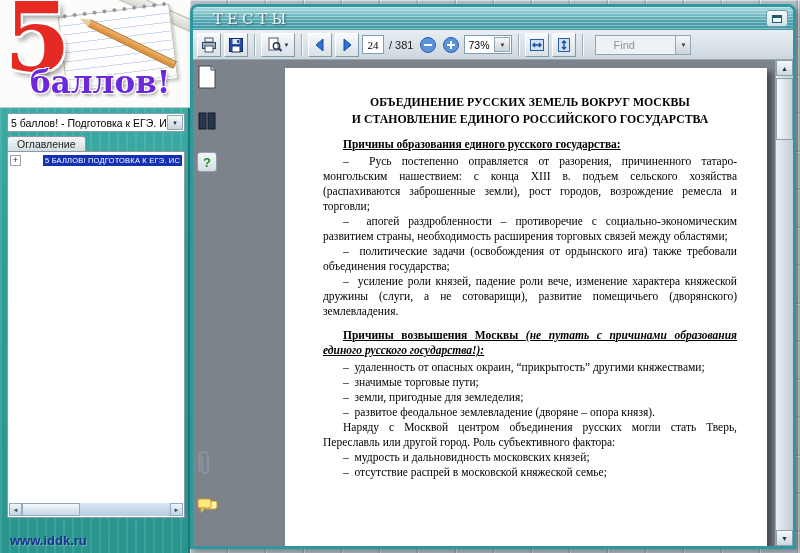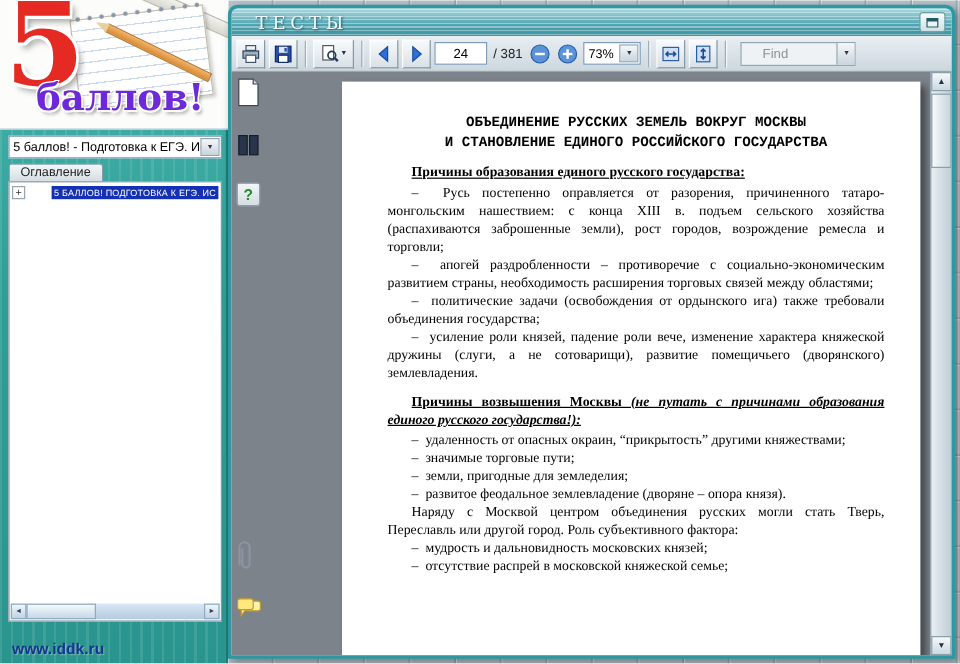--- a/index.html
+++ b/index.html
@@ -51,37 +51,37 @@
       linear-gradient(180deg,#a9d9df,#4aa0ac 65%,#3f95a1);}
   .window-title{margin-left:20px;font-family:"DejaVu Serif",serif;font-size:15px;letter-spacing:4px;color:#eef8fa;text-shadow:1px 1px 2px #1d5a62;}
   .win-btn{position:absolute;right:5px;top:3px;width:22px;height:17px;background:linear-gradient(#f7fbfc,#cfe2e6);border:1px solid #73a0a7;border-radius:3px;display:flex;align-items:center;justify-content:center;cursor:pointer;}
   .win-glyph{width:10px;height:8px;border:1px solid #245a63;border-top-width:3px;background:#eaf4f6;}
   .toolbar{height:30px;background:linear-gradient(#e9eff3,#ccd7de);border-bottom:1px solid #98a8b2;display:flex;align-items:center;padding:0 4px;gap:3px;}
   button{background:none;border:none;padding:0;font:inherit;cursor:pointer;}
   .tb-btn{width:24px;height:24px;flex:0 0 auto;border:1px solid;border-color:#ffffff #8798a2 #8798a2 #ffffff;background:linear-gradient(#f8fafb,#d8e1e7);display:flex;align-items:center;justify-content:center;}
   .tb-wide{width:34px;gap:1px;}
   .sep{width:1px;height:22px;background:#9dacb5;box-shadow:1px 0 0 rgba(255,255,255,.8);margin:0 3px;flex:0 0 1px;}
   .caret{font-size:6px;color:#234;}
-  .page-input{width:44px;height:19px;border:1px solid #7f9db9;background:#fff;font-size:11px;text-align:center;font-family:Liberation Sans, sans-serif;}
+  .page-input{width:22px;height:19px;border:1px solid #7f9db9;background:#fff;font-size:11px;text-align:center;font-family:Liberation Serif, serif;}
   .page-total{font-size:11px;color:#222;padding:0 2px;white-space:nowrap;}
   .round-btn{width:20px;height:20px;flex:0 0 auto;display:flex;align-items:center;justify-content:center;}
   .zoom-combo{width:48px;height:19px;background:#fff;border:1px solid #7f9db9;display:flex;align-items:center;flex:0 0 auto;}
   .zoom-text{flex:1;font-size:10.5px;padding-left:3px;}
   .findbox{width:96px;height:20px;border:1px solid #93a6b4;background:#eef2f5;display:flex;align-items:center;flex:0 0 auto;margin-left:6px;}
   .findbox input{flex:1;min-width:0;border:none;background:transparent;font-size:11px;padding-left:17px;outline:none;color:#333;font-family:"Liberation Sans",sans-serif;}
   .findbox input::placeholder{color:#8a949c;opacity:1;}
   .find-arrow{width:15px;height:18px;background:linear-gradient(#f5f8fa,#c9d4dc);border-left:1px solid #93a6b4;display:flex;align-items:center;justify-content:center;font-size:6px;color:#334;}
   
   .docarea{position:absolute;left:0;right:0;top:53px;bottom:0;background:#7c838a;overflow:hidden;}
   .strip-btn{position:absolute;left:4px;display:flex;align-items:center;justify-content:center;}
   .s1{top:5px;} .s2{top:52px;} .s3{top:92px;width:20px;height:20px;background:linear-gradient(#f2f6f8,#d4dde2);border:1px solid #8fa0aa;border-radius:3px;font-weight:bold;font-size:13px;color:#1f8a2e;}
   .s4{top:390px;} .s5{top:438px;}
   .page{position:absolute;left:92px;top:8px;bottom:-6px;width:482px;background:#ffffff;box-shadow:5px 4px 6px rgba(0,0,0,.45);
     padding:26px 30px 0 38px;font-family:"Liberation Serif","DejaVu Serif",serif;font-size:11.5px;line-height:15px;color:#000;overflow:hidden;}
-  .doc-title{text-align:center;font-weight:bold;font-size:11.8px;line-height:16.5px;margin-bottom:10px;font-family:Liberation Mono, monospace;}
+  .doc-title{text-align:center;font-weight:bold;font-size:11.8px;line-height:16.5px;margin-bottom:10px;}
   .h{font-weight:bold;text-indent:20px;margin-top:9px;margin-bottom:2px;text-align:justify;}
   .u{text-decoration:underline;}
   .note{font-style:italic;}
   .p{text-indent:20px;text-align:justify;}
   
   .vscroll{position:absolute;right:0;top:0;bottom:0;width:18px;background:linear-gradient(90deg,#e9eff4,#bfccd6);border-left:1px solid #96a5af;}
   .vs-btn{position:absolute;left:0;width:17px;height:16px;background:linear-gradient(#f5f9fb,#ccd8e0);border:1px solid #8ca0ab;display:flex;align-items:center;justify-content:center;font-size:7px;color:#234;cursor:pointer;}
   .vs-up{top:0;} .vs-down{bottom:0;}
   .vs-thumb{position:absolute;left:0;top:18px;width:17px;height:62px;background:linear-gradient(90deg,#f6fafc,#c7d5dd);border:1px solid #8ca0ab;cursor:grab;}
 </style>

